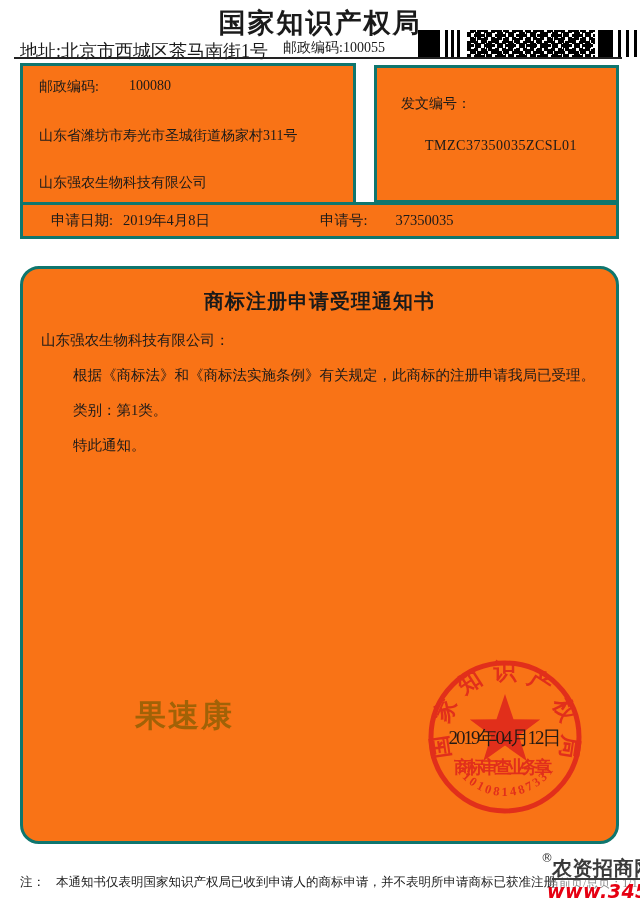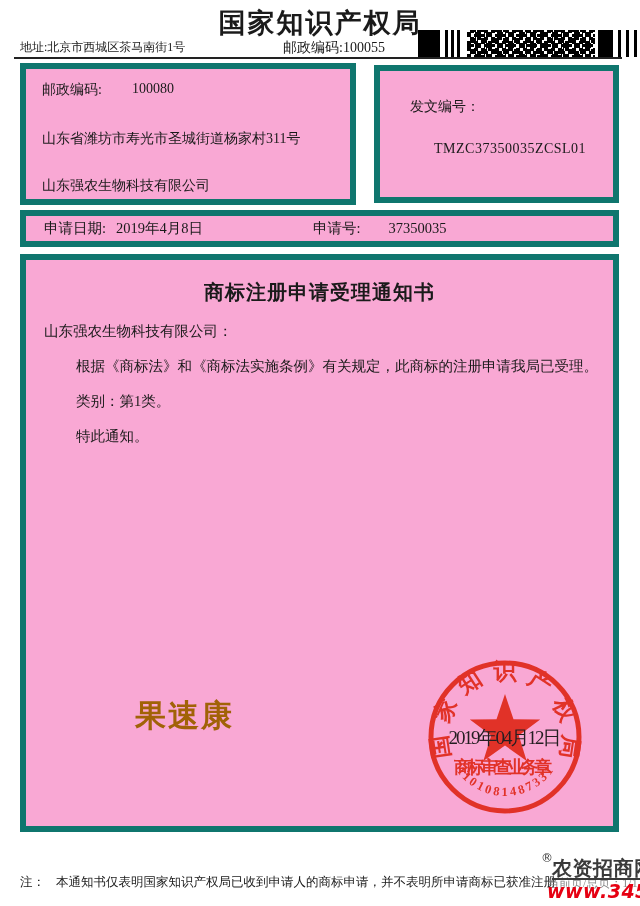--- a/index.html
+++ b/index.html
@@ -2,46 +2,46 @@
 <html><head>
 <meta charset="utf-8">
 <style>
   html,body{margin:0;padding:0;background:#ffffff;}
   .page{
     position:relative;width:640px;height:906px;background:#ffffff;overflow:hidden;
     font-family:"Liberation Serif","DejaVu Serif",serif;color:#1a1a1a;
   }
   .doc-title{position:absolute;top:5px;left:0;right:0;text-align:center;
     font-size:27px;font-weight:700;letter-spacing:2px;}
-  .addr-line{position:absolute;top:39px;left:20px;font-size:12px;}
+  .addr-line{position:absolute;top:39px;left:20px;font-size:18px;}
   .pc-line{position:absolute;top:39px;left:283px;font-size:14px;}
   .barcode{position:absolute;top:30px;left:418px;width:219px;height:27px;display:flex;}
   .bar-solid{background:#000;}
   .bar-gap{background:#fff;}
   .bar-thin{background:repeating-linear-gradient(90deg,#000 0 3px,#fff 3px 6px);}
   .bar-thin2{background:repeating-linear-gradient(90deg,#000 0 3px,#fff 3px 8px);}
   .bar-noise{background-color:#fff;
     background-image:repeating-conic-gradient(#000 0 25%,rgba(0,0,0,0) 0 50%),
                      repeating-conic-gradient(#000 0 25%,rgba(0,0,0,0) 0 50%);
     background-size:7px 7px,11px 11px;background-position:0 0,3px 2px;}
   .topline{position:absolute;top:57px;left:14px;width:608px;height:2px;background:#222;}
-  .box{position:absolute;border:6px solid #0f766e;background:#f9a8d4;box-sizing:border-box;}
+  .box{position:absolute;border:3px solid #0f766e;background:#f97316;box-sizing:border-box;}
   .box-recipient{left:20px;top:63px;width:336px;height:142px;padding:10px 16px;font-size:14px;}
   .rb-row1{display:flex;gap:30px;margin-top:2px;}
   .rb-row2{margin-top:31px;}
   .rb-row3{margin-top:29px;}
-  .box-docnum{left:374px;top:65px;width:245px;height:138px;padding:0 28px;font-size:14px;}
+  .box-docnum{left:374px;top:65px;width:245px;height:138px;padding:0 22px;font-size:14px;}
   .dn-label{margin-top:27px;margin-left:2px;}
   .dn-value{margin-top:25px;margin-left:26px;letter-spacing:0.5px;}
-  .box-app{left:20px;top:210px;width:599px;height:37px;display:flex;align-items:center;
-    font-size:14.5px;padding-left:18px;}
+  .box-app{left:20px;top:202px;width:599px;height:37px;display:flex;align-items:center;
+    font-size:14.5px;padding-left:28px;}
   .app-datev{margin-left:10px;}
   .app-nolabel{margin-left:110px;}
   .app-nov{margin-left:28px;}
-  .box-main{left:20px;top:254px;width:599px;height:578px;}
+  .box-main{left:20px;top:266px;width:599px;height:578px;border-radius:19px;}
   .notice-title{text-align:center;margin-top:19px;font-size:20px;font-weight:600;letter-spacing:1px;}
   .salutation{margin:16px 0 0 18px;font-size:14.5px;}
   .para{margin:15px 12px 0 50px;font-size:14.5px;line-height:20px;}
   .trademark{position:absolute;left:135px;top:695px;font-size:31px;font-weight:800;
     font-family:"DejaVu Sans","Liberation Sans",sans-serif;letter-spacing:2px;color:#a16207;}
   .seal{position:absolute;left:425px;top:655px;width:170px;height:170px;overflow:visible;opacity:0.93;}
   .seal text{font-family:"Liberation Serif","DejaVu Serif",serif;}
   .footer-note{position:absolute;left:20px;top:874px;width:615px;font-size:12.5px;
     display:flex;gap:11px;white-space:nowrap;}
   .watermark{position:absolute;left:445px;top:852px;width:195px;height:54px;

